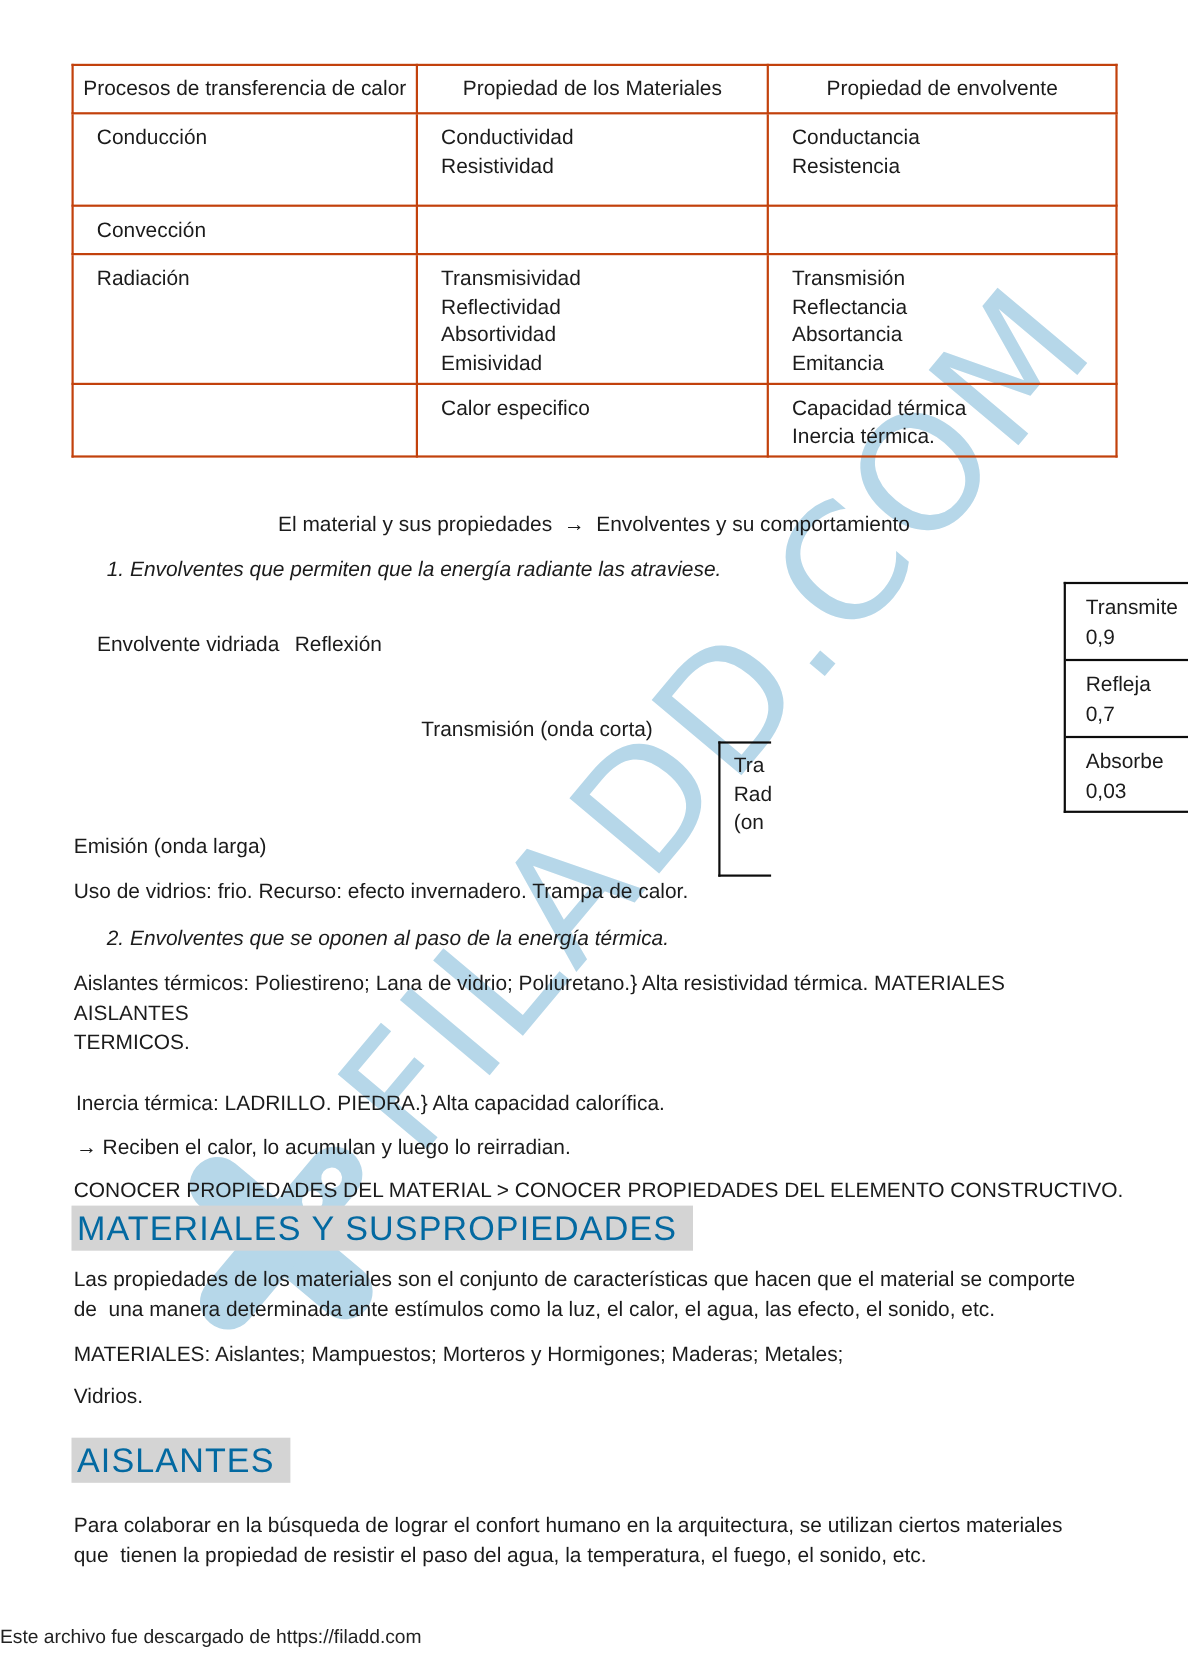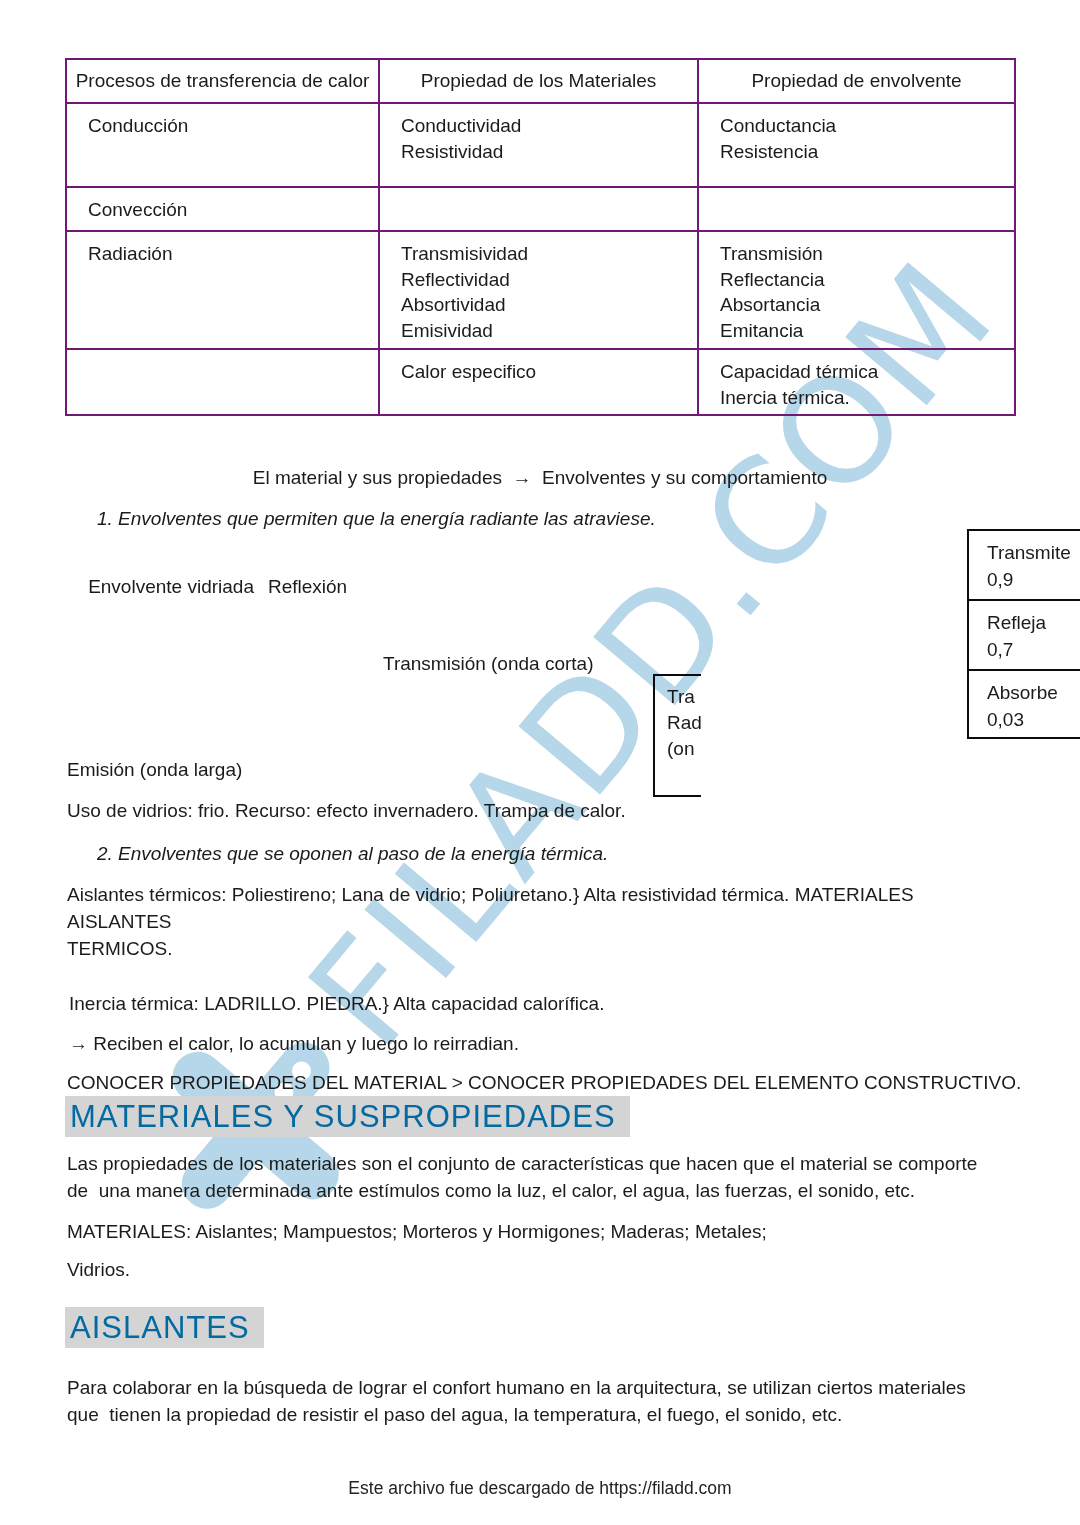--- a/index.html
+++ b/index.html
@@ -36,21 +36,21 @@
   .heat-table {
     position: absolute;
     left: 65px;
     top: 58px;
     width: 949px;
     border-collapse: collapse;
     table-layout: fixed;
     z-index: 1;
   }
   .heat-table th, .heat-table td {
-    border: 2px solid #701a75;
+    border: 2px solid #c2410c;
     font-size: 19px;
     color: #1b1b1b;
     background: transparent;
   }
   .heat-table th {
     font-weight: normal;
     text-align: center;
     vertical-align: middle;
     padding: 2px 4px;
   }
@@ -127,21 +127,21 @@
     letter-spacing: 1px;
     white-space: nowrap;
     z-index: 1;
   }
   
   .footer {
     position: absolute;
     top: 1478px;
     left: 0;
     width: 1080px;
-    text-align: center;
+    text-align: left;
     font-size: 17.5px;
     color: #222222;
     z-index: 1;
   }
 </style>
 </head>
 <body>
 
 <div class="page">
 
@@ -244,21 +244,21 @@
 
   <div class="tx" style="left:69px; top:990px">Inercia térmica: LADRILLO. PIEDRA.} Alta capacidad calorífica.</div>
 
   <div class="tx" style="left:69px; top:1030px">→ Reciben el calor, lo acumulan y luego lo reirradian.</div>
 
   <div class="tx" style="left:67px; top:1069px">CONOCER PROPIEDADES DEL MATERIAL &gt; CONOCER PROPIEDADES DEL ELEMENTO CONSTRUCTIVO.</div>
 
   <div class="hl" style="top:1096px">MATERIALES Y SUSPROPIEDADES</div>
 
   <div class="tx" style="left:67px; top:1150px; width:955px">Las propiedades de los materiales son el conjunto de características que hacen que el material se comporte
-de  una manera determinada ante estímulos como la luz, el calor, el agua, las fuerzas, el sonido, etc.</div>
+de  una manera determinada ante estímulos como la luz, el calor, el agua, las efecto, el sonido, etc.</div>
 
   <div class="tx" style="left:67px; top:1218px">MATERIALES: Aislantes; Mampuestos; Morteros y Hormigones; Maderas; Metales;</div>
 
   <div class="tx" style="left:67px; top:1256px">Vidrios.</div>
 
   <div class="hl" style="top:1307px">AISLANTES</div>
 
   <div class="tx" style="left:67px; top:1374px; width:955px">Para colaborar en la búsqueda de lograr el confort humano en la arquitectura, se utilizan ciertos materiales
 que  tienen la propiedad de resistir el paso del agua, la temperatura, el fuego, el sonido, etc.</div>
 

